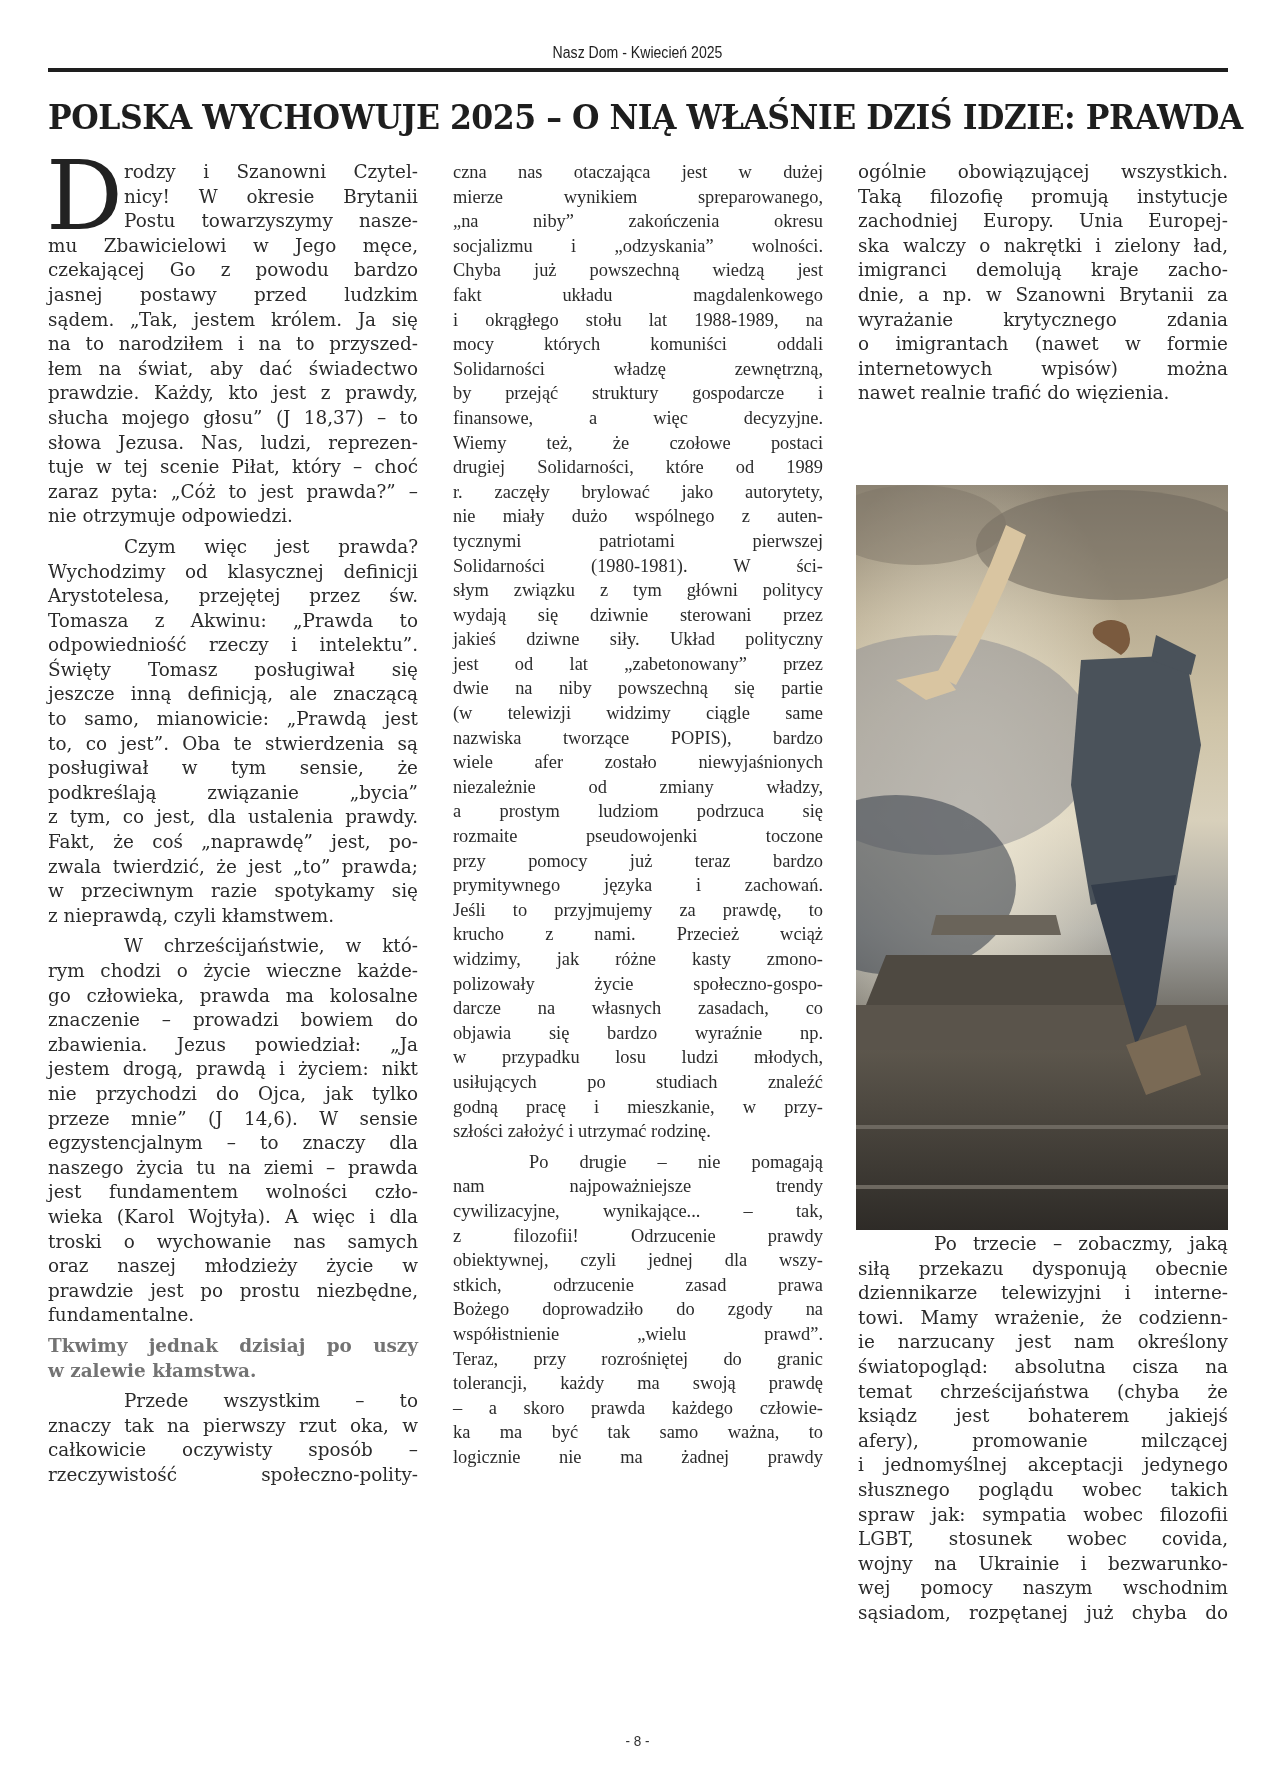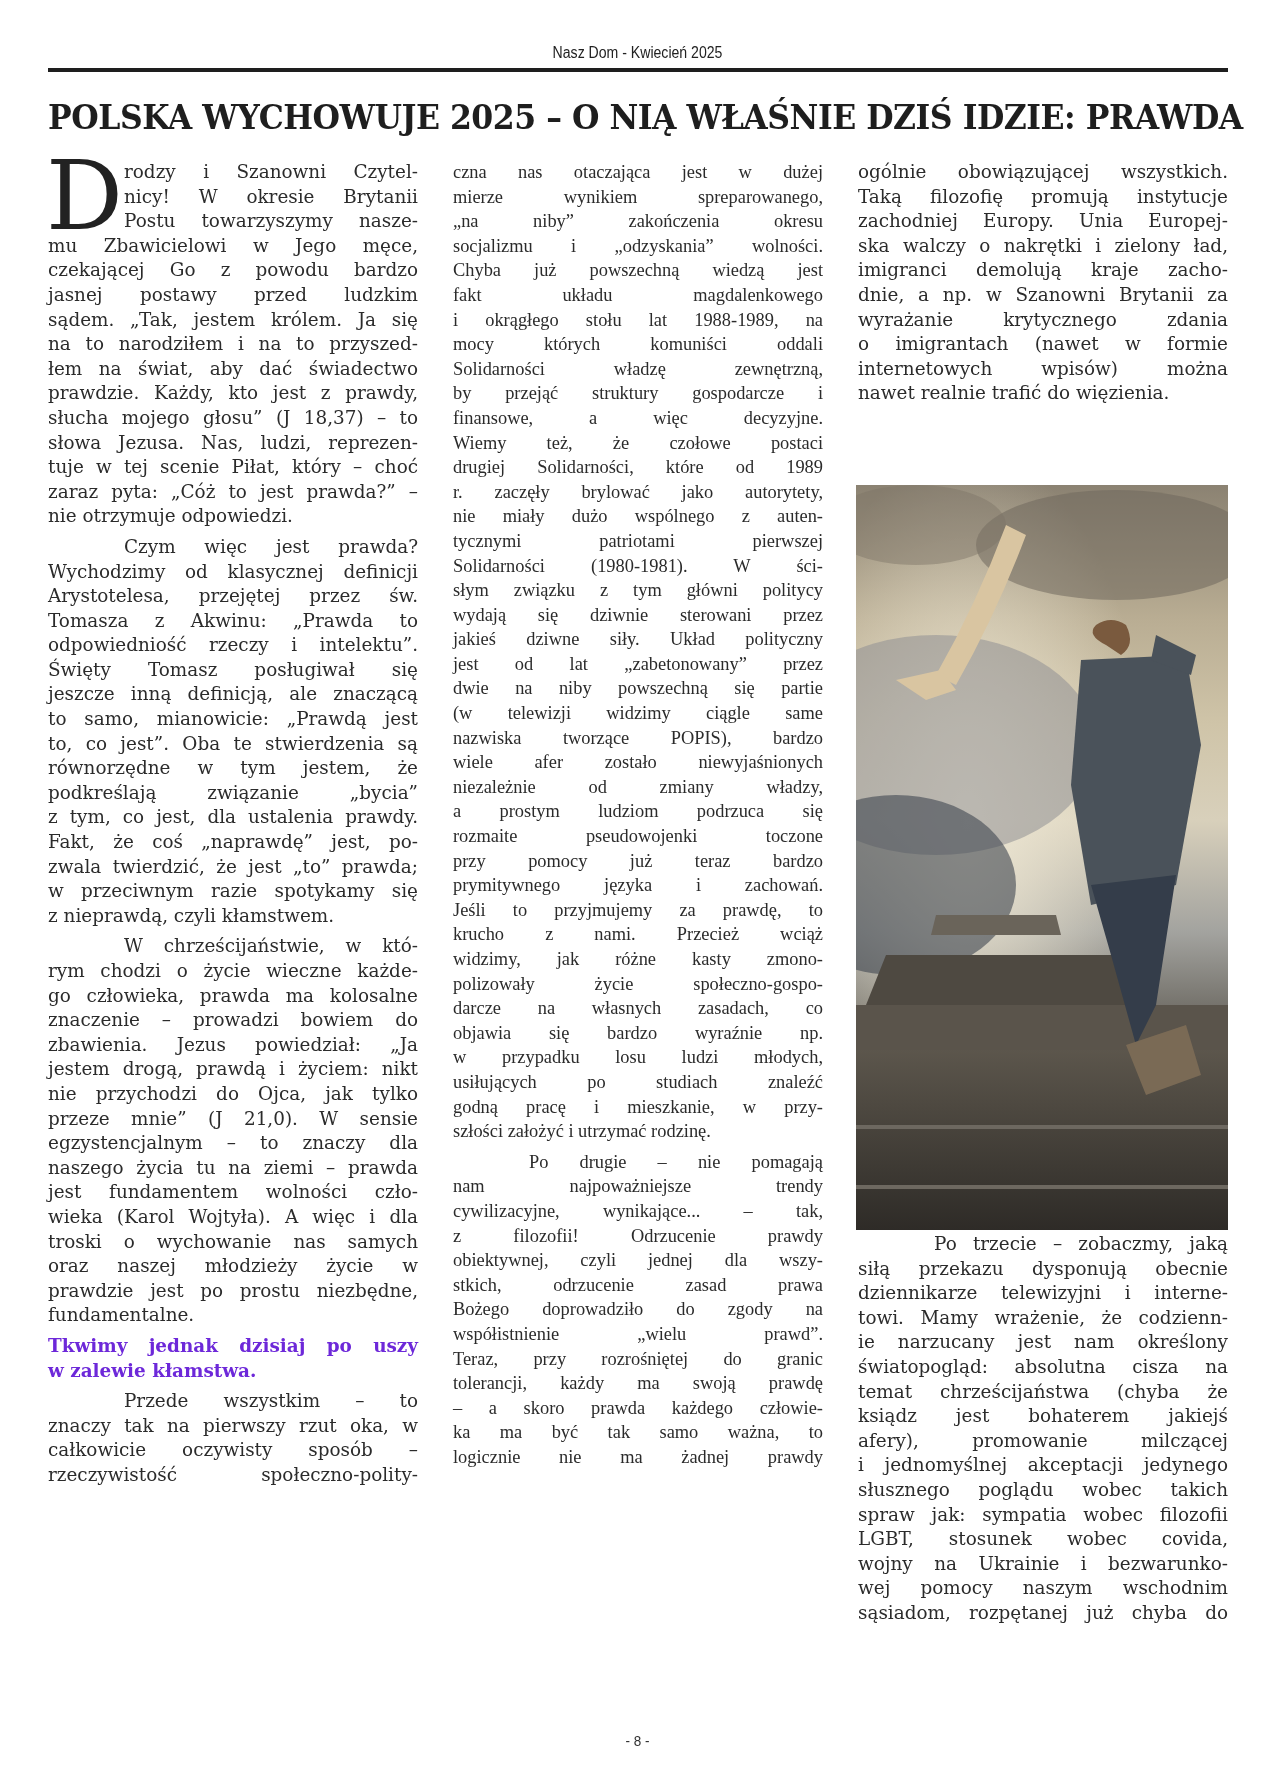--- a/index.html
+++ b/index.html
@@ -18,21 +18,21 @@
   }
   .col { position: absolute; top: 160px; width: 370px; font-family: "DejaVu Serif", serif; font-size: 18.4px; line-height: 24.6px; }
   .col1 { left: 48px; }
   .col2 { left: 453px; font-family: Liberation Serif, serif; }
   .col3 { left: 858px; }
   .line { display: block; height: 24.6px; text-align: justify; text-align-last: justify; white-space: nowrap; overflow: visible; transform-origin: left center; }
   .line.last { text-align-last: left; }
   .line.indent { padding-left: 76px; }
   .line.drop { padding-left: 76px; }
   .gap { display: block; height: 6px; }
-  .bold { font-weight: bold; color: #6d28d9; }
+  .bold { font-weight: bold; color: #737373; }
   .dropcap {
     position: absolute; left: -2px; top: -6px; font-family: "DejaVu Serif", serif; font-size: 96px; line-height: 84px;
     color: #222; font-weight: normal;
   }
   .col-inner { position: relative; }
   .photo {
     position: absolute; left: 856px; top: 485px; width: 372px; height: 745px; overflow: hidden;
     background: linear-gradient(180deg, #8b8272 0%, #b9ad93 18%, #cfc4a8 32%, #d8d0bb 45%, #a3a39f 60%, #5e5a52 75%, #3a3631 100%);
   }
   .footer {
@@ -68,36 +68,36 @@
       <span class="gap"></span>
       <span class="line indent">Czym więc jest prawda?</span>
       <span class="line">Wychodzimy od klasycznej definicji</span>
       <span class="line">Arystotelesa, przejętej przez św.</span>
       <span class="line">Tomasza z Akwinu: „Prawda to</span>
       <span class="line">odpowiedniość rzeczy i intelektu”.</span>
       <span class="line">Święty Tomasz posługiwał się</span>
       <span class="line">jeszcze inną definicją, ale znaczącą</span>
       <span class="line">to samo, mianowicie: „Prawdą jest</span>
       <span class="line">to, co jest”. Oba te stwierdzenia są</span>
-      <span class="line">równorzędne w tym jestem, że</span>
+      <span class="line">posługiwał w tym sensie, że</span>
       <span class="line">podkreślają związanie „bycia”</span>
       <span class="line">z tym, co jest, dla ustalenia prawdy.</span>
       <span class="line">Fakt, że coś „naprawdę” jest, po-</span>
       <span class="line">zwala twierdzić, że jest „to” prawda;</span>
       <span class="line">w przeciwnym razie spotykamy się</span>
       <span class="line last">z nieprawdą, czyli kłamstwem.</span>
       <span class="gap"></span>
       <span class="line indent">W chrześcijaństwie, w któ-</span>
       <span class="line">rym chodzi o życie wieczne każde-</span>
       <span class="line">go człowieka, prawda ma kolosalne</span>
       <span class="line">znaczenie – prowadzi bowiem do</span>
       <span class="line">zbawienia. Jezus powiedział: „Ja</span>
       <span class="line">jestem drogą, prawdą i życiem: nikt</span>
       <span class="line">nie przychodzi do Ojca, jak tylko</span>
-      <span class="line">przeze mnie” (J 21,0). W sensie</span>
+      <span class="line">przeze mnie” (J 14,6). W sensie</span>
       <span class="line">egzystencjalnym – to znaczy dla</span>
       <span class="line">naszego życia tu na ziemi – prawda</span>
       <span class="line">jest fundamentem wolności czło-</span>
       <span class="line">wieka (Karol Wojtyła). A więc i dla</span>
       <span class="line">troski o wychowanie nas samych</span>
       <span class="line">oraz naszej młodzieży życie w</span>
       <span class="line">prawdzie jest po prostu niezbędne,</span>
       <span class="line last">fundamentalne.</span>
       <span class="gap"></span>
       <span class="line bold">Tkwimy jednak dzisiaj po uszy</span>

